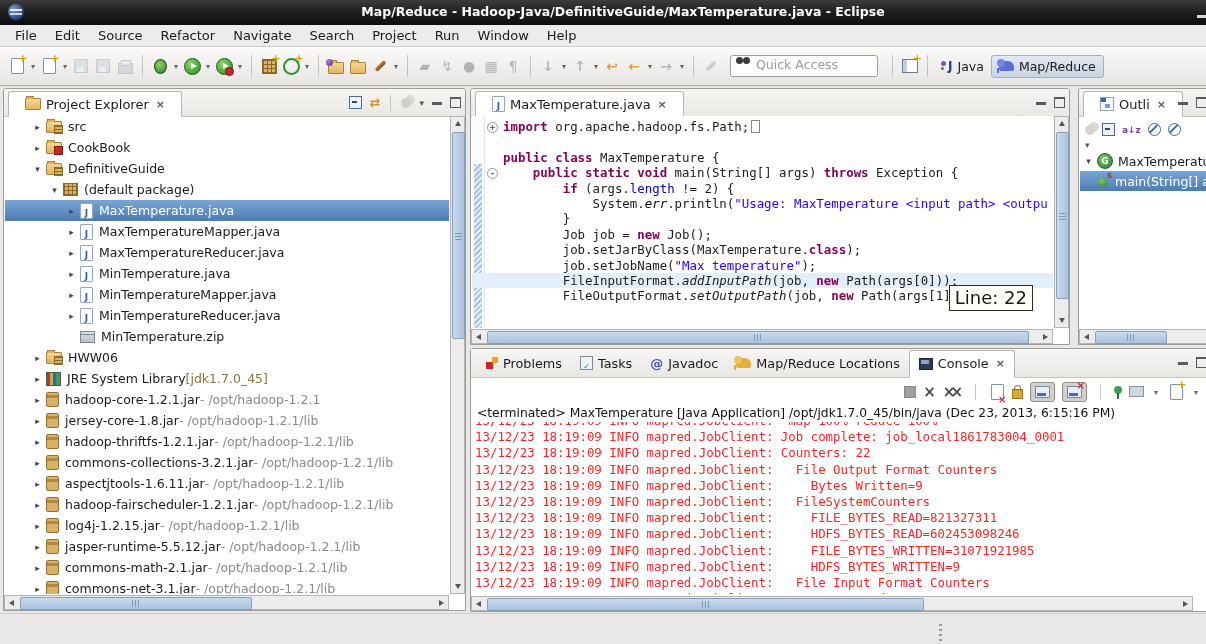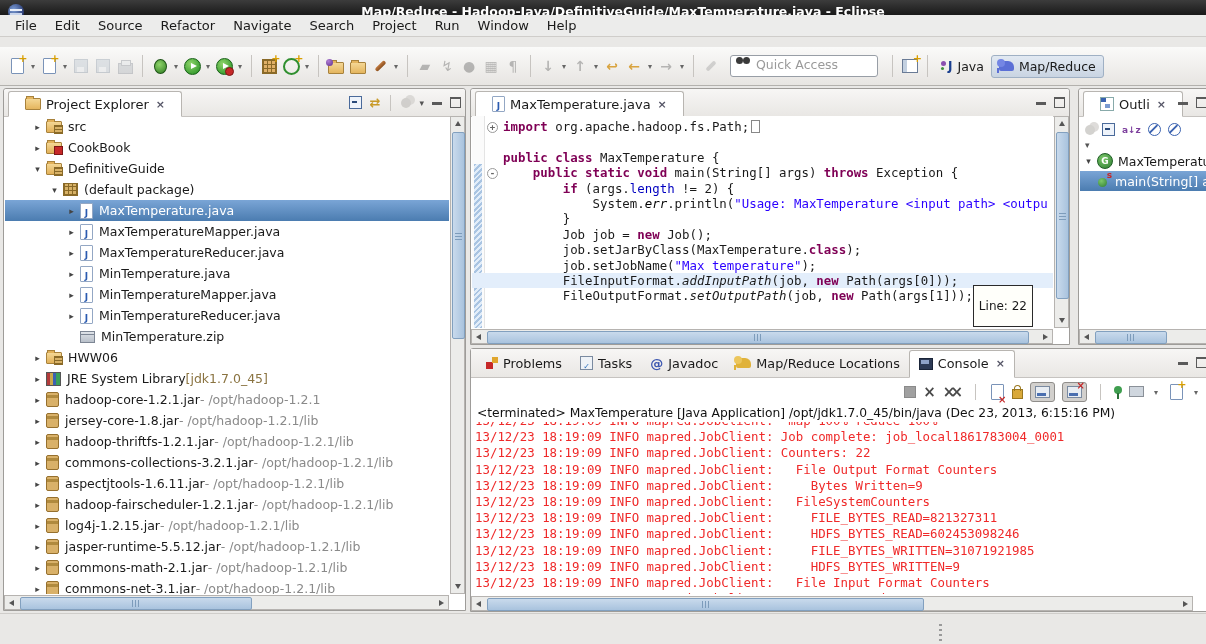--- a/index.html
+++ b/index.html
@@ -12,21 +12,21 @@
   .titlebar .title{position:absolute;left:0;right:0;top:4px;text-align:center;color:#fff;
     font-weight:bold;font-size:12.5px;}
   .ecl-icon{position:absolute;left:8px;top:4px;width:16px;height:16px;border-radius:50%;
     background:radial-gradient(circle at 35% 35%,#7d9ed6,#2c3e77 70%);}
   .ecl-icon::after{content:"";position:absolute;left:2px;top:5px;width:12px;height:2px;background:#e8eef8;
     box-shadow:0 4px 0 #c8d4ea;}
   .winbtns{position:absolute;right:8px;top:6px;display:flex;gap:18px;align-items:center;}
   .btn-min{width:10px;height:3px;background:#d8d8d8;margin-top:8px;}
   .btn-max{width:9px;height:9px;border:2px solid #d8d8d8;background:#222;}
   
-  .menubar{position:absolute;left:0;top:15px;width:1206px;height:22px;background:#ececeb;
+  .menubar{position:absolute;left:0;top:25px;width:1206px;height:22px;background:#ececeb;
     border-bottom:1px solid #cfcdca;display:flex;align-items:center;padding-left:6px;box-sizing:border-box;}
   .menu-item{padding:2px 9px;font-size:13px;}
   
   .toolbar{position:absolute;left:0;top:47px;width:1206px;height:39px;
     background:linear-gradient(#fafaf9,#e7e5e2);border-bottom:1px solid #b3b1ad;
     display:flex;align-items:center;padding-left:6px;box-sizing:border-box;}
   .tsep{width:1px;height:22px;background:#c7c4c0;margin:0 6px;}
   .tbi{display:inline-flex;align-items:center;justify-content:center;width:22px;height:24px;position:relative;}
   .tbi.dis{opacity:.38;}
   .dd{font-size:8px;color:#666;width:10px;text-align:center;}
@@ -142,21 +142,21 @@
   .cline.hl{background:#e3eefb;}
   .fold{position:absolute;left:15px;top:3px;width:9px;height:9px;border:1px solid #9a9a9a;border-radius:50%;
     background:#fff;color:#666;text-align:center;font:bold 9px/8px "DejaVu Sans Mono",monospace;}
   .s-kw{color:#7f0055;font-weight:bold;}
   .s-str{color:#2a00ff;}
   .s-fld{color:#0000c0;}
   .s-sfld{color:#000000;font-style:italic;}
   .s-sm{font-style:italic;}
   .s-box{display:inline-block;width:7px;height:11px;border:1px solid #888;vertical-align:-2px;margin-left:2px;}
   .ltip{position:absolute;right:20px;top:169px;background:#fffffa;border:1px solid #2a2a2a;
-    padding:12px 5px;font-family:"DejaVu Sans","Liberation Sans",sans-serif;font-size:12px;line-height:16px;z-index:5;}
+    padding:4px 5px;font-family:"DejaVu Sans","Liberation Sans",sans-serif;font-size:18px;line-height:16px;z-index:5;}
   
   .outline{left:1078px;top:88px;width:140px;height:257px;}
   .ol-icon{width:12px;height:12px;position:relative;background:
      linear-gradient(#3a62b0,#3a62b0) 0 0/5px 4px no-repeat,
      linear-gradient(#7a9ad0,#7a9ad0) 4px 6px/5px 4px no-repeat,#fff;border:1px solid #8aa;}
   .ol-tools{display:flex;align-items:center;gap:7px;padding:6px 4px 2px 6px;}
   .ol-tools2{padding:2px 6px 4px 6px;}
   .o-sort{font-size:9px;color:#7d3f9d;font-weight:bold;}
   .o-hide{width:11px;height:11px;border:1px solid #3a62b0;border-radius:50%;position:relative;}
   .o-hide::after{content:"";position:absolute;left:-1px;top:4px;width:11px;height:2px;background:#3a62b0;transform:rotate(-45deg);}

